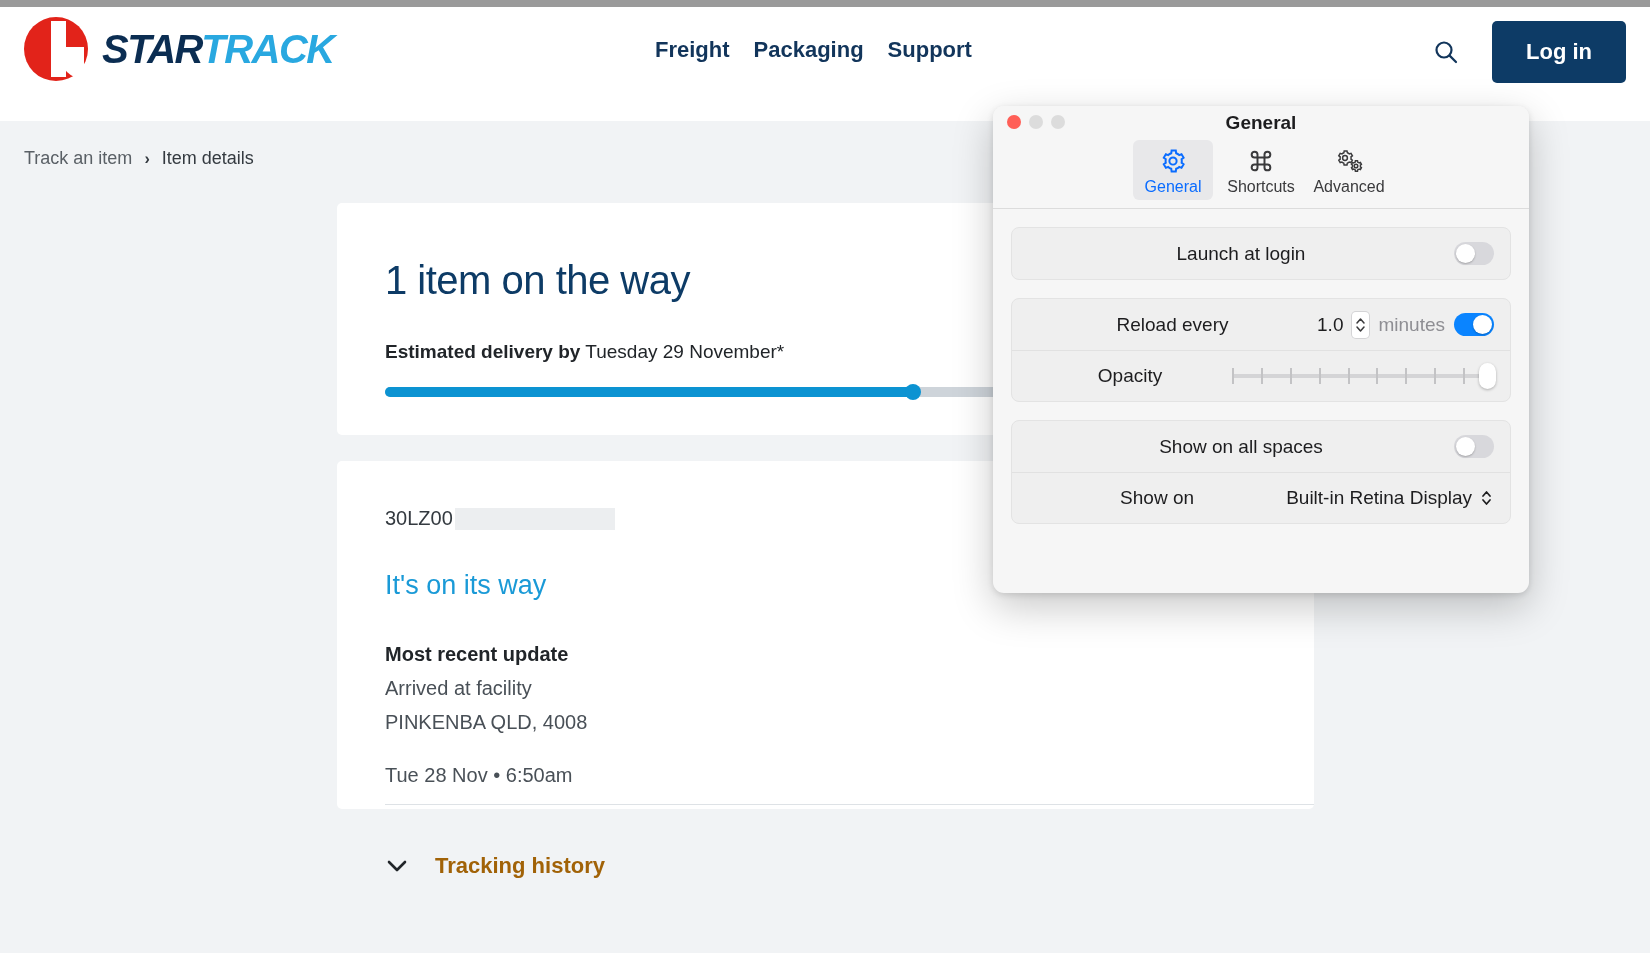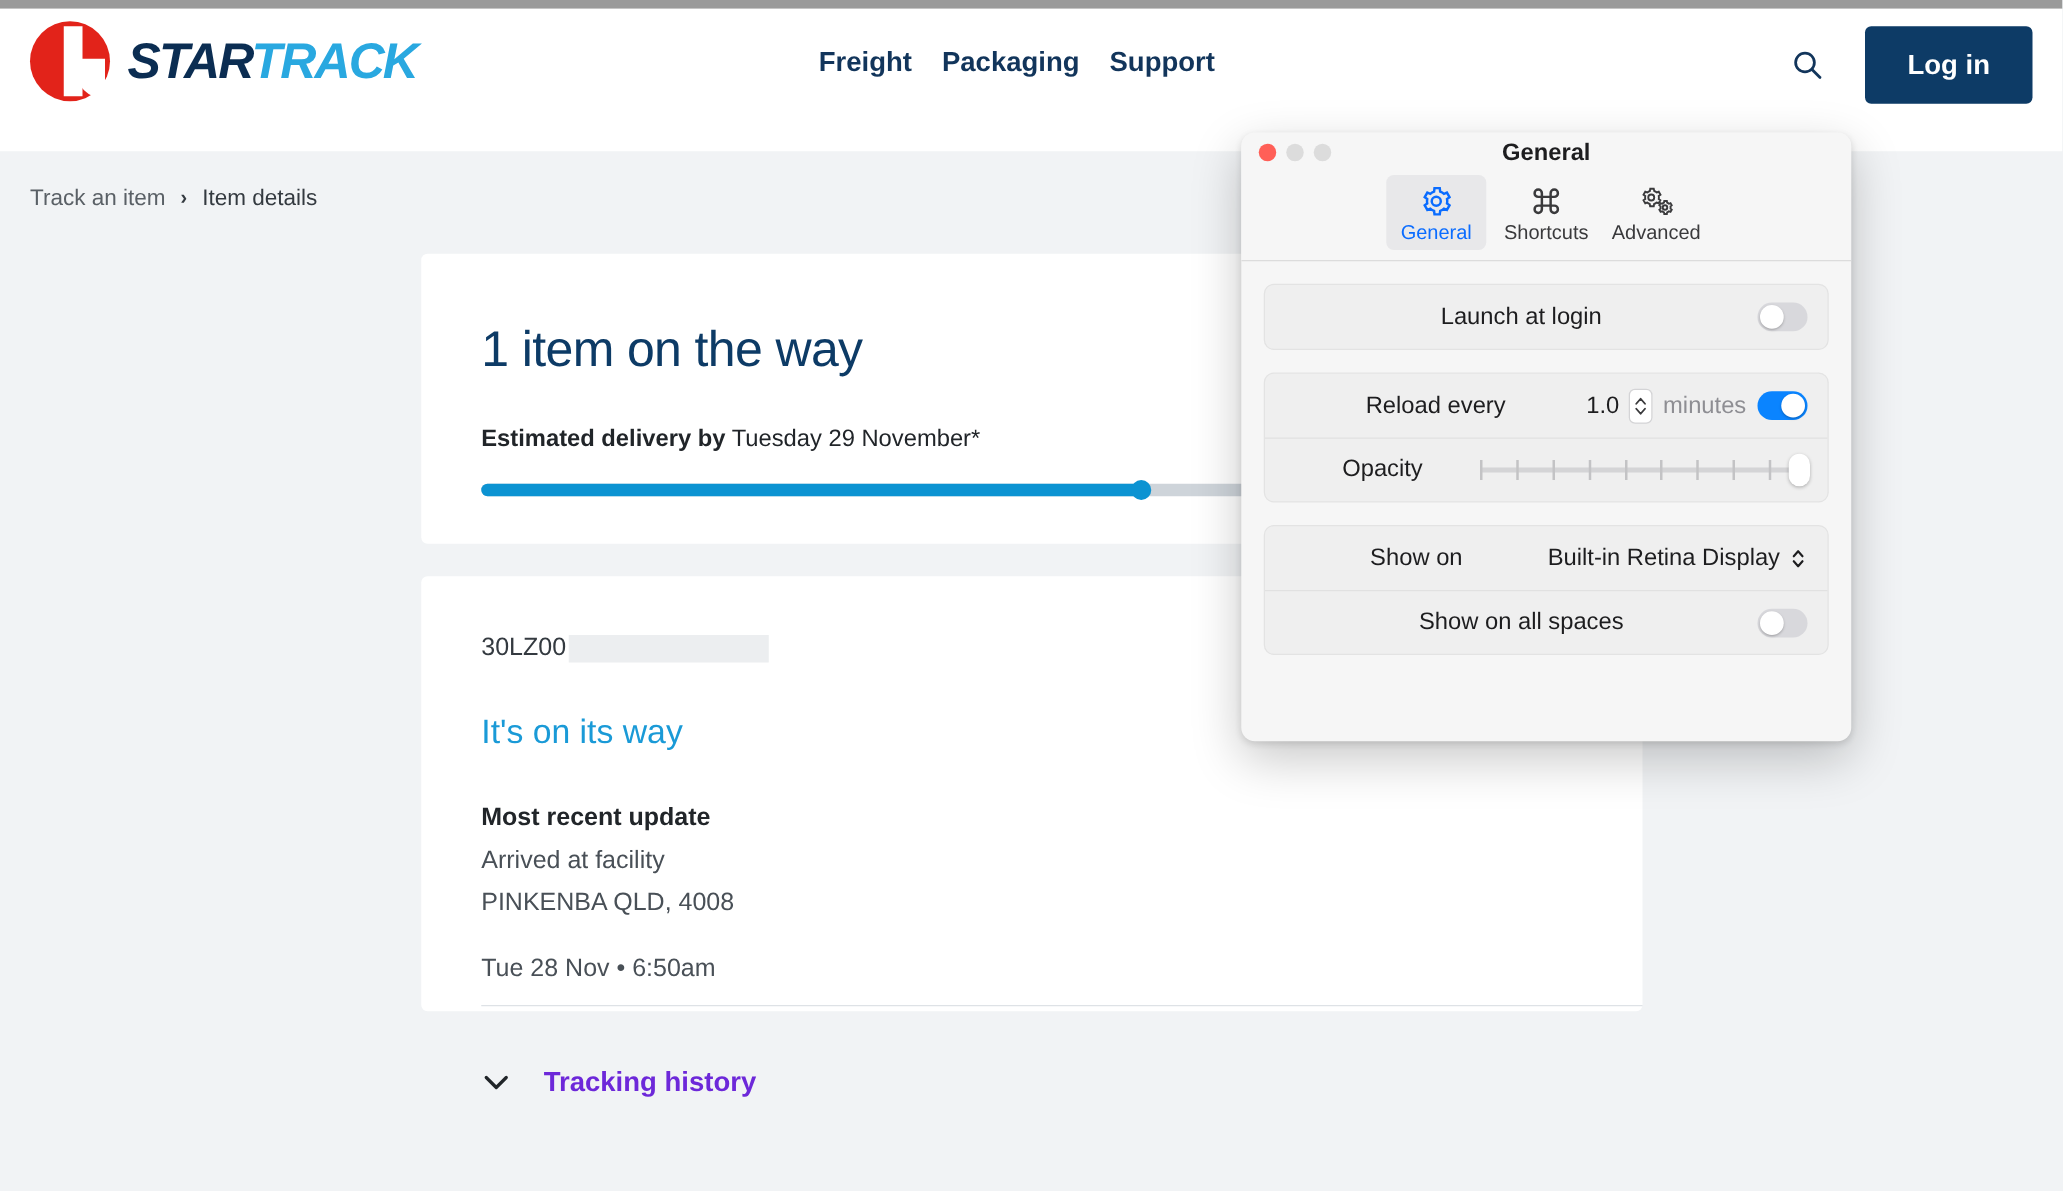--- a/index.html
+++ b/index.html
@@ -265,29 +265,29 @@
     top: 343px;
     height: 123px;
     display: flex;
     align-items: center;
     gap: 26px;
     cursor: pointer;
   }
   .history-label {
     font-size: 22px;
     font-weight: 700;
-    color: #6d28d9;
+    color: #a16207;
   }
 
   
   .prefs-panel {
     position: absolute;
     left: 993px;
     top: 106px;
-    width: 488px;
+    width: 536px;
     height: 487px;
     background: #f6f6f6;
     border-radius: 11px;
     box-shadow: 0 14px 40px rgba(0,0,0,0.22), 0 2px 6px rgba(0,0,0,0.12);
     overflow: hidden;
   }
 
   .prefs-titlebar {
     position: relative;
     height: 103px;
@@ -666,38 +666,38 @@
                 <i></i>
             </div>
             <div class="slider-knob"></div>
           </div>
         </div>
       </div>
     </div>
 
     <div class="group">
       <div class="row">
+        <span class="row-label">Show on all spaces</span>
+        <div class="row-right">
+          <div class="toggle">
+            <span class="knob"></span>
+          </div>
+        </div>
+      </div>
+
+      <div class="row">
         <span class="row-label">Show on</span>
         <div class="row-right">
           <div class="popup">
             <span class="popup-value">Built-in Retina Display</span>
             <span class="chev-stack">
               <svg width="13" height="20" viewBox="0 0 13 20">
                 <polyline points="3,8 6.5,4 10,8" fill="none" stroke="#1d1d1f" stroke-width="1.7" stroke-linecap="round" stroke-linejoin="round"></polyline>
                 <polyline points="3,12 6.5,16 10,12" fill="none" stroke="#1d1d1f" stroke-width="1.7" stroke-linecap="round" stroke-linejoin="round"></polyline>
               </svg>
             </span>
           </div>
         </div>
       </div>
-
-      <div class="row">
-        <span class="row-label">Show on all spaces</span>
-        <div class="row-right">
-          <div class="toggle">
-            <span class="knob"></span>
-          </div>
-        </div>
-      </div>
     </div>
 
   </div>
 </div>
 
 </body></html>

